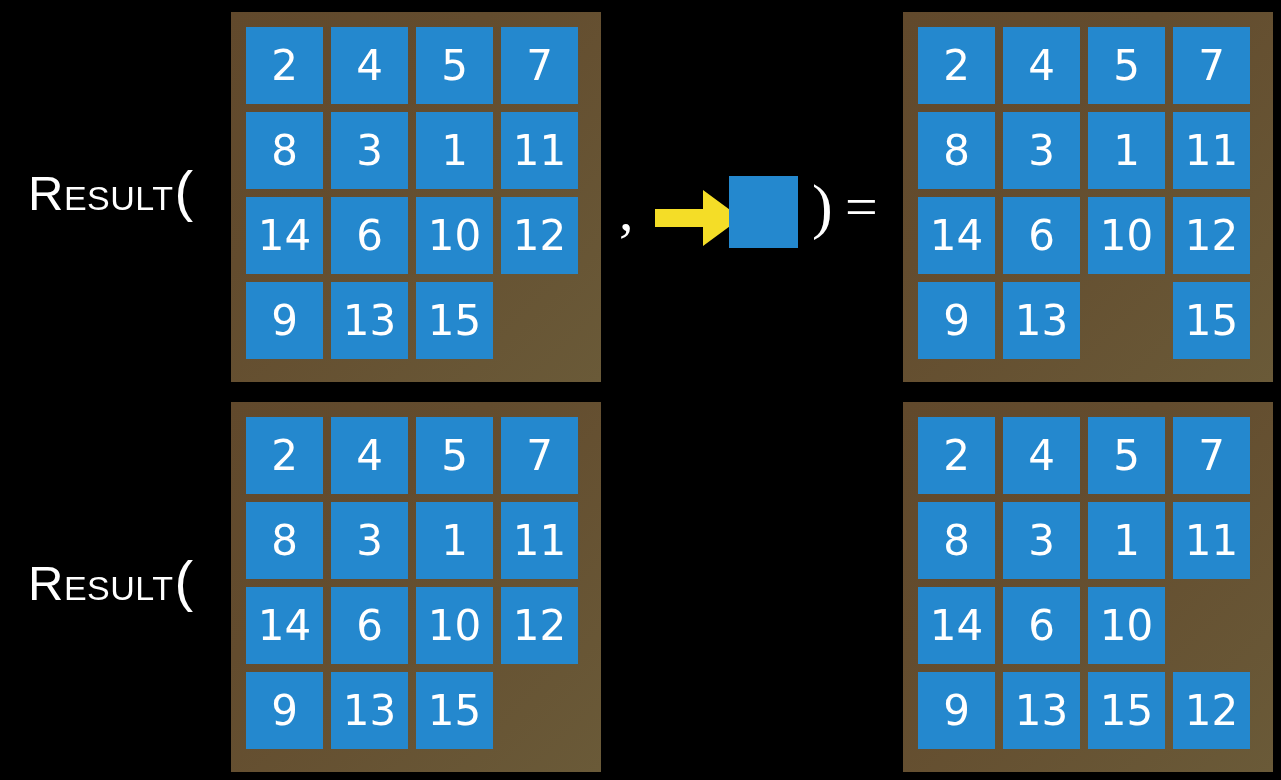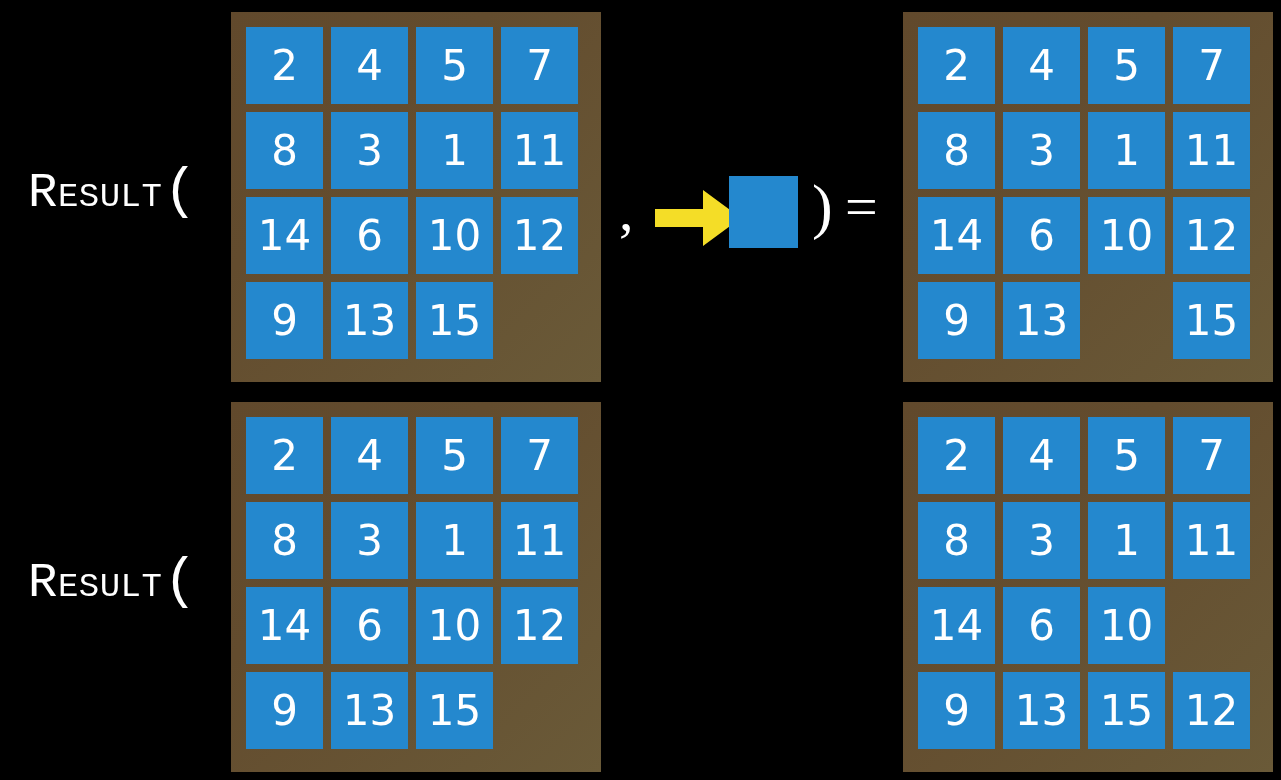--- a/index.html
+++ b/index.html
@@ -27,21 +27,21 @@
 
   
   .result-label {
     position: absolute;
     left: 28px;
     top: 163px;
     height: 64px;
     display: flex;
     align-items: baseline;
     color: #ffffff;
-    font-family: Liberation Mono, monospace;
+    font-family: Liberation Sans, sans-serif;
     white-space: nowrap;
     letter-spacing: 0.5px;
   }
   .result-label .word {
     font-size: 49px;
     font-variant: small-caps;
     line-height: 1;
   }
   .result-label .paren {
     font-size: 56px;

